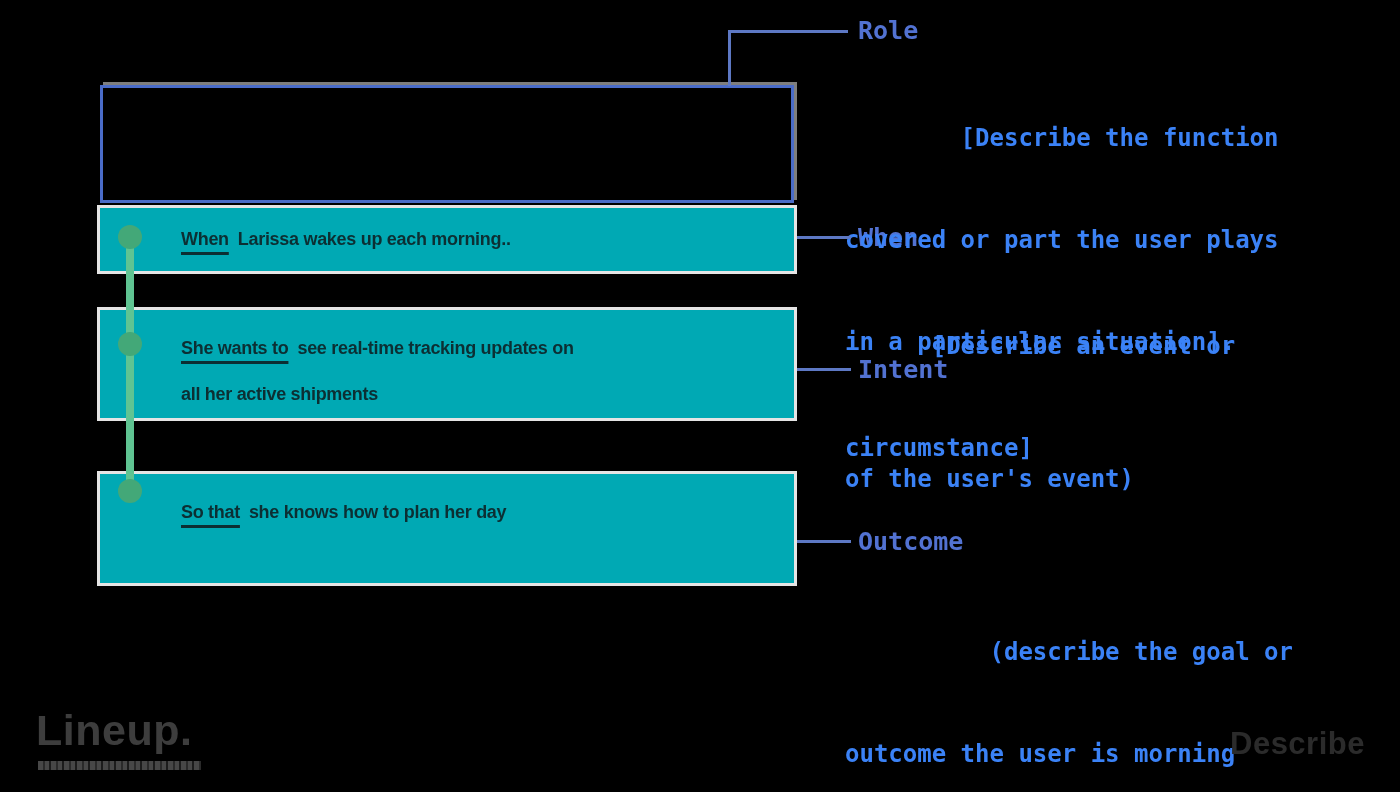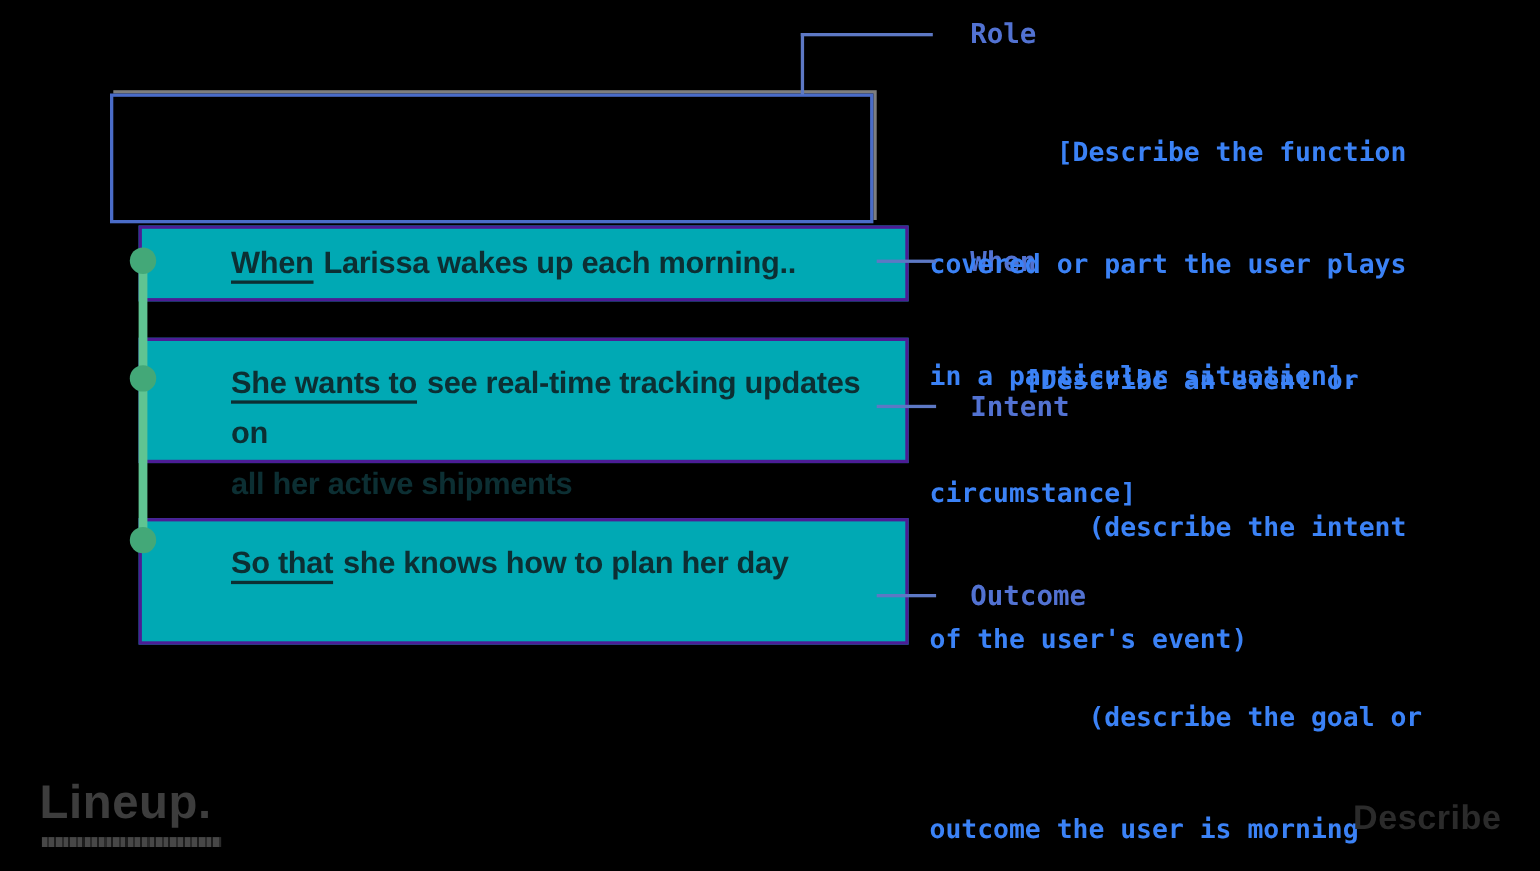--- a/index.html
+++ b/index.html
@@ -14,28 +14,27 @@
   .role-box{
     position:absolute;left:100px;top:85px;width:688px;height:112px;
     border:3px solid #4a6cc8;
     box-shadow:3px -3px 0 0 #7e7e7e;
     background:#000;
   }
   
   .bar{
     position:absolute;left:97px;width:694px;
     background:#00a9b4;
-    border:3px solid #4c1d95;
+    border:3px solid #e5e5e5;
     box-sizing:content-box;
     color:#0c2f33;
     font-weight:700;
-    font-size:28px;
+    font-size:18px;
     letter-spacing:-0.3px;
     line-height:46px;
-    margin-left:29px;
   }
   .bar .text{position:absolute;left:81px;top:0;width:600px;}
   .bar1{top:205px;height:63px;}
   .bar1 .text{top:8px;}
   .bar2{top:307px;height:108px;}
   .bar2 .text{top:15px;}
   .bar3{top:471px;height:109px;}
   .bar3 .text{top:15px;}
   .kw{
     text-decoration:underline;
@@ -61,21 +60,20 @@
   .conn.role-h{left:728px;top:30px;width:120px;height:3px;}
   .conn.event-h{left:797px;top:236px;width:54px;height:3px;}
   .conn.intent-h{left:797px;top:368px;width:54px;height:3px;}
   .conn.outcome-h{left:797px;top:540px;width:54px;height:3px;}
   
   .ann-label{
     position:absolute;left:858px;
     font-family:"DejaVu Sans Mono", monospace;
     font-weight:700;font-size:25px;color:#5272d2;
     white-space:pre;
-    margin-left:24px;
   }
   .lab-role{top:16px;}
   .lab-event{top:223px;}
   .lab-intent{top:355px;}
   .lab-outcome{top:527px;}
   .ann-desc{
     position:absolute;left:845px;width:470px;
     font-family:"DejaVu Sans Mono", monospace;
     font-weight:700;font-size:24px;color:#3b82f6;
     line-height:34px;white-space:pre;
@@ -137,21 +135,20 @@
   <div class="ann-desc desc-role">
     <div>        [Describe the function</div>
     <div>covered or part the user plays</div>
     <div>in a particular situation].</div>
   </div>
   <div class="ann-desc desc-event">
     <div>      [Describe an event or</div>
     <div>circumstance]</div>
   </div>
   <div class="ann-desc desc-intent">
-    <div>          (describe the intent</div>
     <div>of the user's event)</div>
   </div>
   <div class="ann-desc desc-outcome">
     <div>          (describe the goal or</div>
     <div>outcome the user is morning</div>
     
   </div>
 
   <div class="brand">Lineup.</div>
   <div class="brand-tagline"></div>

